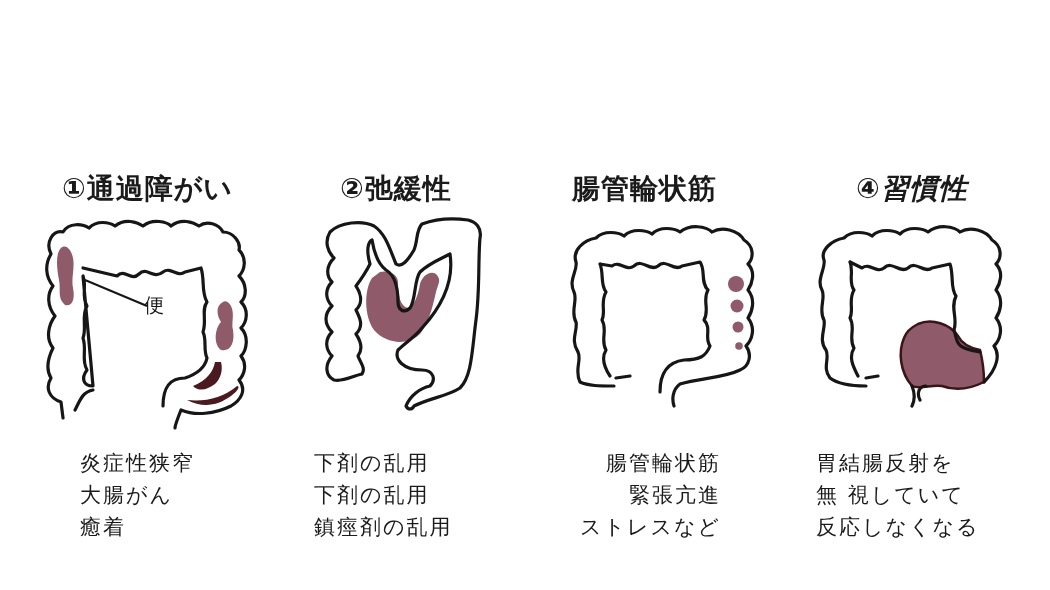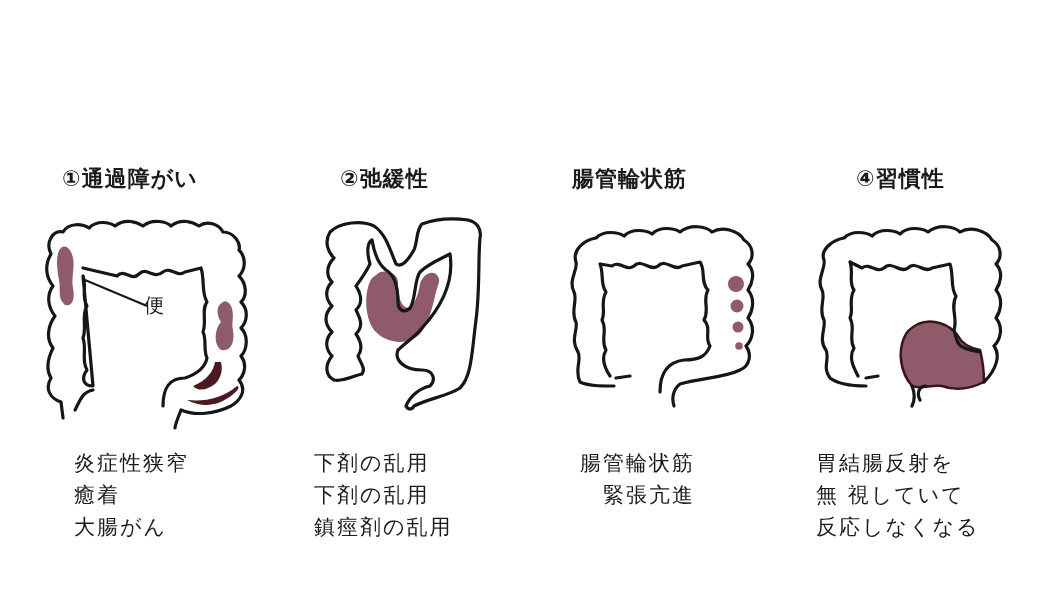--- a/index.html
+++ b/index.html
@@ -1,19 +1,19 @@
 <!DOCTYPE html>
 <html><head>
 <meta charset="utf-8">
 <style>
   html, body { margin:0; padding:0; background:#ffffff; }
   body { width:1050px; height:590px; position:relative; overflow:hidden;
          font-family:"DejaVu Sans", sans-serif; color:#1a1a1a; }
   .panel { position:absolute; top:0; width:262px; height:590px; }
-  .title { position:absolute; top:164px; font-size:22px; font-weight:bold; letter-spacing:1px; white-space:nowrap; }
+  .title { position:absolute; top:170px; font-size:28px; font-weight:bold; letter-spacing:1px; white-space:nowrap; }
   .diagram { position:absolute; top:210px; }
   .causes { position:absolute; top:447px; font-size:21px; line-height:32px; letter-spacing:2px; white-space:nowrap; }
   .causes div { height:32px; }
   .stool-label { position:absolute; font-size:20px; }
   svg path.outline { fill:none; stroke:#161616; stroke-width:3.2; stroke-linejoin:round; stroke-linecap:round; }
 </style>
 </head>
 <body>
 
 <div class="panel" style="left:0;">
@@ -24,24 +24,24 @@
     <path d="M188,92 C180,96 182,106 186,112 C180,118 178,134 186,140 C196,142 200,132 198,120 C196,114 200,104 196,96 C194,92 190,90 188,92 Z" fill="#8f5a69"></path>
 
     <path d="M180,152 C178,162 172,170 158,176 C164,182 172,180 180,174 C186,168 188,160 186,152 Z" fill="#4a1a20"></path>
     <path d="M152,190 C168,198 182,196 196,186 C204,180 205,176 202,176 C188,188 170,192 152,190 Z" fill="#4a1a20"></path>
 
     <path class="outline" d="M48,58 L82,66 C90,58 96,72 104,64 C112,56 118,70 128,62 C136,56 142,68 150,62 L166,58 C170,70 166,82 172,92 C166,100 172,110 168,122 C172,130 168,140 172,148 C170,158 162,164 150,168 C134,168 128,178 128,196 M40,200 C46,188 48,182 58,180 M58,176 C48,176 46,168 52,160 C46,150 52,140 48,128 C52,118 46,106 52,96 C46,86 52,76 48,66 Z"></path>
     <path class="outline" d="M28,208 L26,192 C14,188 10,178 16,168 C10,158 14,146 18,138 C10,128 14,114 20,106 C12,96 12,84 18,76 C10,66 10,54 16,44 C10,32 18,20 28,22 C34,12 48,14 54,18 C62,10 74,12 80,16 C90,8 102,12 108,16 C118,8 132,12 136,16 C146,8 158,12 164,16 C172,10 184,14 188,22 C198,22 206,32 204,40 C212,48 210,60 204,66 C212,74 212,86 206,92 C214,100 212,112 206,118 C214,126 212,140 206,146 C212,154 210,164 204,170 C212,180 206,190 196,196 C180,204 160,206 146,200 C142,210 140,216 140,218"></path>
     <line x1="50" y1="70" x2="112" y2="96" stroke="#161616" stroke-width="2"></line>
   </svg>
   <div class="stool-label" style="left:144px; top:292px;">便</div>
-  <div class="causes" style="left:74px;">
+  <div class="causes" style="left:80px;">
     <div>炎症性狭窄</div>
+    <div>大腸がん</div>
     <div>癒着</div>
-    <div>大腸がん</div>
   </div>
 </div>
 
 <div class="panel" style="left:262px;">
   <div class="title" style="left:78px;">②弛緩性</div>
   <svg class="diagram" style="left:48px;" width="190" height="205" viewBox="0 0 190 205">
     <path d="M62,68 C54,80 54,106 64,120 C76,134 98,136 110,124 C118,114 122,100 126,82 C128,74 132,70 126,64 C120,60 112,66 110,74 C108,86 104,96 98,98 C90,96 88,86 88,72 C88,64 78,60 70,62 Z" fill="#8f5a69"></path>
     <path class="outline" d="M60,54 C56,40 58,32 62,30 C64,42 68,54 76,60 C86,66 88,80 88,92 C88,100 94,104 100,98 C106,90 104,70 110,62 C118,54 128,50 140,44 C144,70 132,96 112,118 C104,128 96,132 88,140 C84,150 94,160 112,160 C124,160 126,170 120,176 C110,178 100,186 96,196 C98,200 102,200 104,196 C120,188 138,186 150,178 C162,166 162,140 166,110 C170,80 168,50 170,28 C172,18 166,12 158,10 C144,8 128,8 112,14 C106,20 108,30 104,40 C98,50 92,58 86,54 C80,40 76,24 64,16 C52,10 30,12 20,22 C14,32 18,42 24,48 C16,56 16,66 22,72 C14,80 16,90 22,96 C14,104 14,114 22,122 C14,130 16,140 22,146 C14,156 16,166 24,170 C34,172 42,166 52,164 C56,158 50,152 48,146 C54,138 50,130 46,124 C54,116 50,108 46,100 C54,92 50,82 46,76 C52,68 56,62 60,54 Z"></path>
   </svg>
   <div class="causes" style="left:52px;">
@@ -56,25 +56,26 @@
   <svg class="diagram" style="left:36px;" width="220" height="200" viewBox="0 0 220 200">
     <circle cx="176" cy="74" r="8" fill="#8f5a69"></circle>
     <circle cx="177" cy="96" r="6.5" fill="#8f5a69"></circle>
     <circle cx="178" cy="117" r="5.5" fill="#8f5a69"></circle>
     <circle cx="179" cy="136" r="3.8" fill="#8f5a69"></circle>
     <path class="outline" d="M40,54 L52,56 C60,50 66,62 74,56 C82,48 90,62 98,56 C106,48 114,62 122,56 L140,52 C146,60 140,72 148,80 C142,90 150,100 144,110 C152,118 144,128 150,136 C146,146 140,150 124,150 C108,152 100,162 100,182 M56,168 L70,166 M54,176 C40,176 28,176 20,172 C14,160 22,150 18,142 C10,130 18,120 16,112 C10,102 18,90 14,82 C8,70 18,60 16,52 C12,40 24,30 36,28 C44,20 58,22 64,26 C72,18 86,20 92,24 C100,16 114,18 120,22 C130,14 146,16 152,22 C162,16 178,20 184,30 C194,36 194,48 188,54 C196,62 192,74 188,80 C196,90 192,102 188,108 C196,118 192,130 186,136 C192,144 190,156 180,160 C164,168 140,168 120,174 C112,180 112,190 114,196 M40,54 C44,64 40,74 46,82 C40,92 46,102 42,110 C48,120 40,130 46,140 C40,150 46,160 50,166"></path>
   </svg>
   <div class="causes" style="left:56px;text-align:right;">
     <div>腸管輪状筋</div>
     <div>緊張亢進</div>
+    <div>ストレスなど</div>
   </div>
 </div>
 
 <div class="panel" style="left:786px;">
-  <div class="title" style="left:70px;">④習慣性</div>
+  <div class="title" style="left:70px;font-style:italic;">④習慣性</div>
   <svg class="diagram" style="left:22px;" width="220" height="200" viewBox="0 0 220 200">
     <path d="M96,128 C90,142 92,162 104,176 C112,180 124,174 134,176 C150,182 164,178 176,172 C176,160 174,148 172,140 C162,138 154,134 150,126 C142,114 124,108 110,114 C102,118 98,122 96,128 Z" fill="#8f5a69" stroke="#3a1418" stroke-width="2.5"></path>
     <path class="outline" d="M42,52 L54,58 C62,52 68,64 76,58 C84,50 92,64 100,58 C108,50 116,64 124,58 L142,54 C146,66 142,78 148,86 C142,98 150,108 146,120 C150,132 146,138 172,142 M58,168 L70,166 M58,176 C42,176 30,174 22,168 C14,158 22,148 18,140 C10,130 18,118 16,110 C10,100 18,88 14,80 C8,70 18,58 16,50 C12,40 24,30 36,28 C44,20 58,22 64,26 C72,18 86,20 92,24 C100,16 114,18 120,22 C130,14 146,16 152,22 C162,16 178,20 184,30 C194,36 194,48 188,54 C196,62 192,74 188,80 C196,90 192,102 188,108 C196,118 192,130 186,136 C192,144 190,158 176,172 M42,52 C46,62 40,72 46,80 C40,90 46,100 42,108 C48,118 40,128 46,138 C40,148 46,158 50,166 M112,190 C108,182 112,176 118,176 M104,176 C108,186 106,192 104,196"></path>
   </svg>
   <div class="causes" style="left:30px;">
     <div>胃結腸反射を</div>
     <div>無 視していて</div>
     <div>反応しなくなる</div>
   </div>
 </div>

